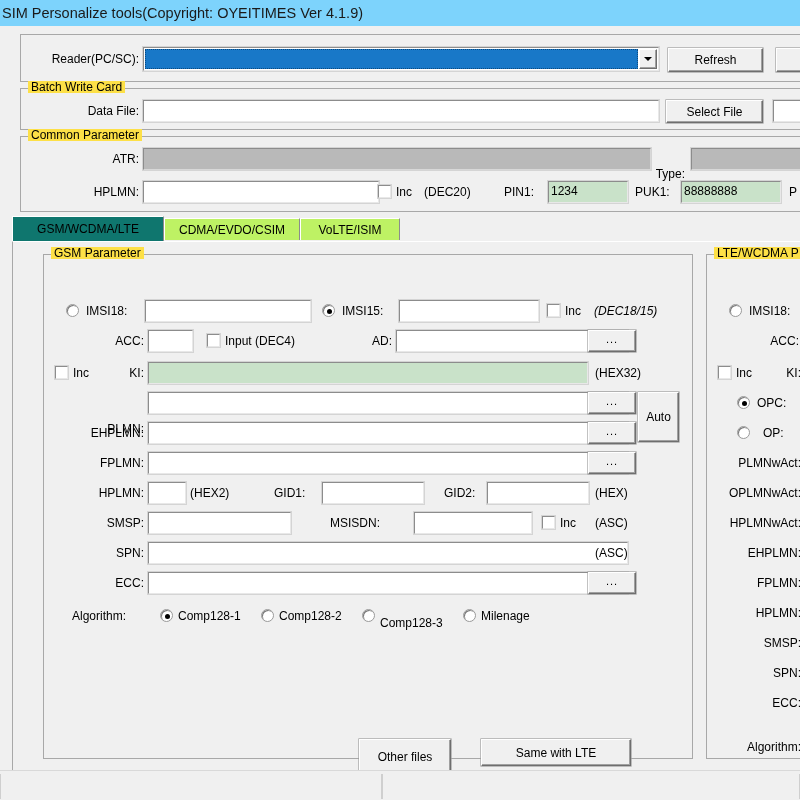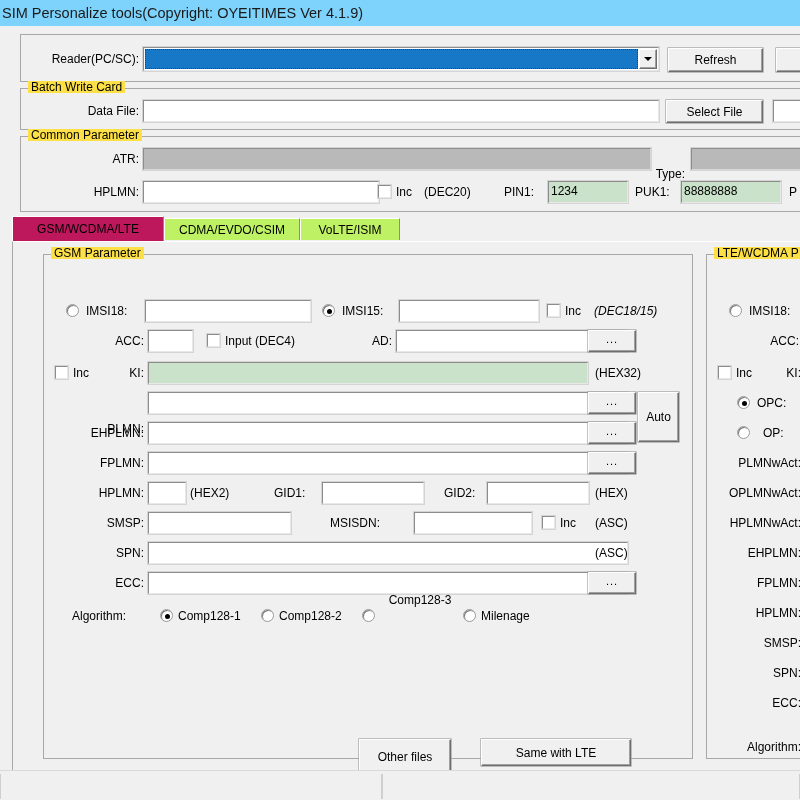--- a/index.html
+++ b/index.html
@@ -105,21 +105,21 @@
 
   
   .tabstrip { position: absolute; }
   .tab {
     position: absolute; height: 22px; background: #bef264;
     border-top: 1px solid #ffffff; border-left: 1px solid #ffffff;
     border-right: 1px solid #8c8c8c;
     display: flex; align-items: center; justify-content: center;
     font-size: 12px; padding: 0 6px; white-space: nowrap;
   }
-  .tab.active { height: 25px; top: -2px; font-weight: normal; background:#be185d;
+  .tab.active { height: 25px; top: -2px; font-weight: normal; background:#0f766e;
     border-right: 1px solid #8c8c8c; }
   .tabbody {
     position: absolute; border: 1px solid #a8a8a8; border-top: 1px solid #ffffff;
     background: #f0f0f0;
   }
 
   
   .statusbar { position: absolute; left: 0; bottom: 0; width: 800px; height: 30px;
     background: #f0f0f0; border-top: 1px solid #d9d9d9; }
   .statuspanel { position: absolute; top: 3px; height: 25px;
@@ -259,21 +259,21 @@
       <div class="lbl" style="left:44px; top:321px; width:56px;">ECC:</div>
       <div class="inp" style="left:104px; top:317px; width:480px; height:22px;"></div>
       <div class="btn dots" style="left:544px; top:317px; width:48px; height:22px;">...</div>
 
       <div class="lbl left" style="left:28px; top:354px; width:70px;">Algorithm:</div>
       <div class="rb on" style="left:116px; top:354px;"></div>
       <div class="lbl left" style="left:134px; top:354px; width:80px;">Comp128-1</div>
       <div class="rb" style="left:217px; top:354px;"></div>
       <div class="lbl left" style="left:235px; top:354px; width:80px;">Comp128-2</div>
       <div class="rb" style="left:318px; top:354px;"></div>
-      <div class="lbl left" style="left:336px; top:338px; width:80px;text-align:center;">Comp128-3</div>
+      <div class="lbl left" style="left:336px; top:361px; width:80px;">Comp128-3</div>
       <div class="rb" style="left:419px; top:354px;"></div>
       <div class="lbl left" style="left:437px; top:354px; width:80px;">Milenage</div>
 
       <div class="btn" style="left:20px; top:478px; width:95px; height:28px;margin-top:47px;">APDU</div>
       <div class="btn" style="left:315px; top:484px; width:92px; height:36px;">Other files</div>
       <div class="btn" style="left:437px; top:484px; width:150px; height:27px;">Same with LTE</div>
     </div>
 
     <div class="group" style="left:706px; top:228px; width:300px; height:505px;">
       <div class="cap">LTE/WCDMA P</div>

